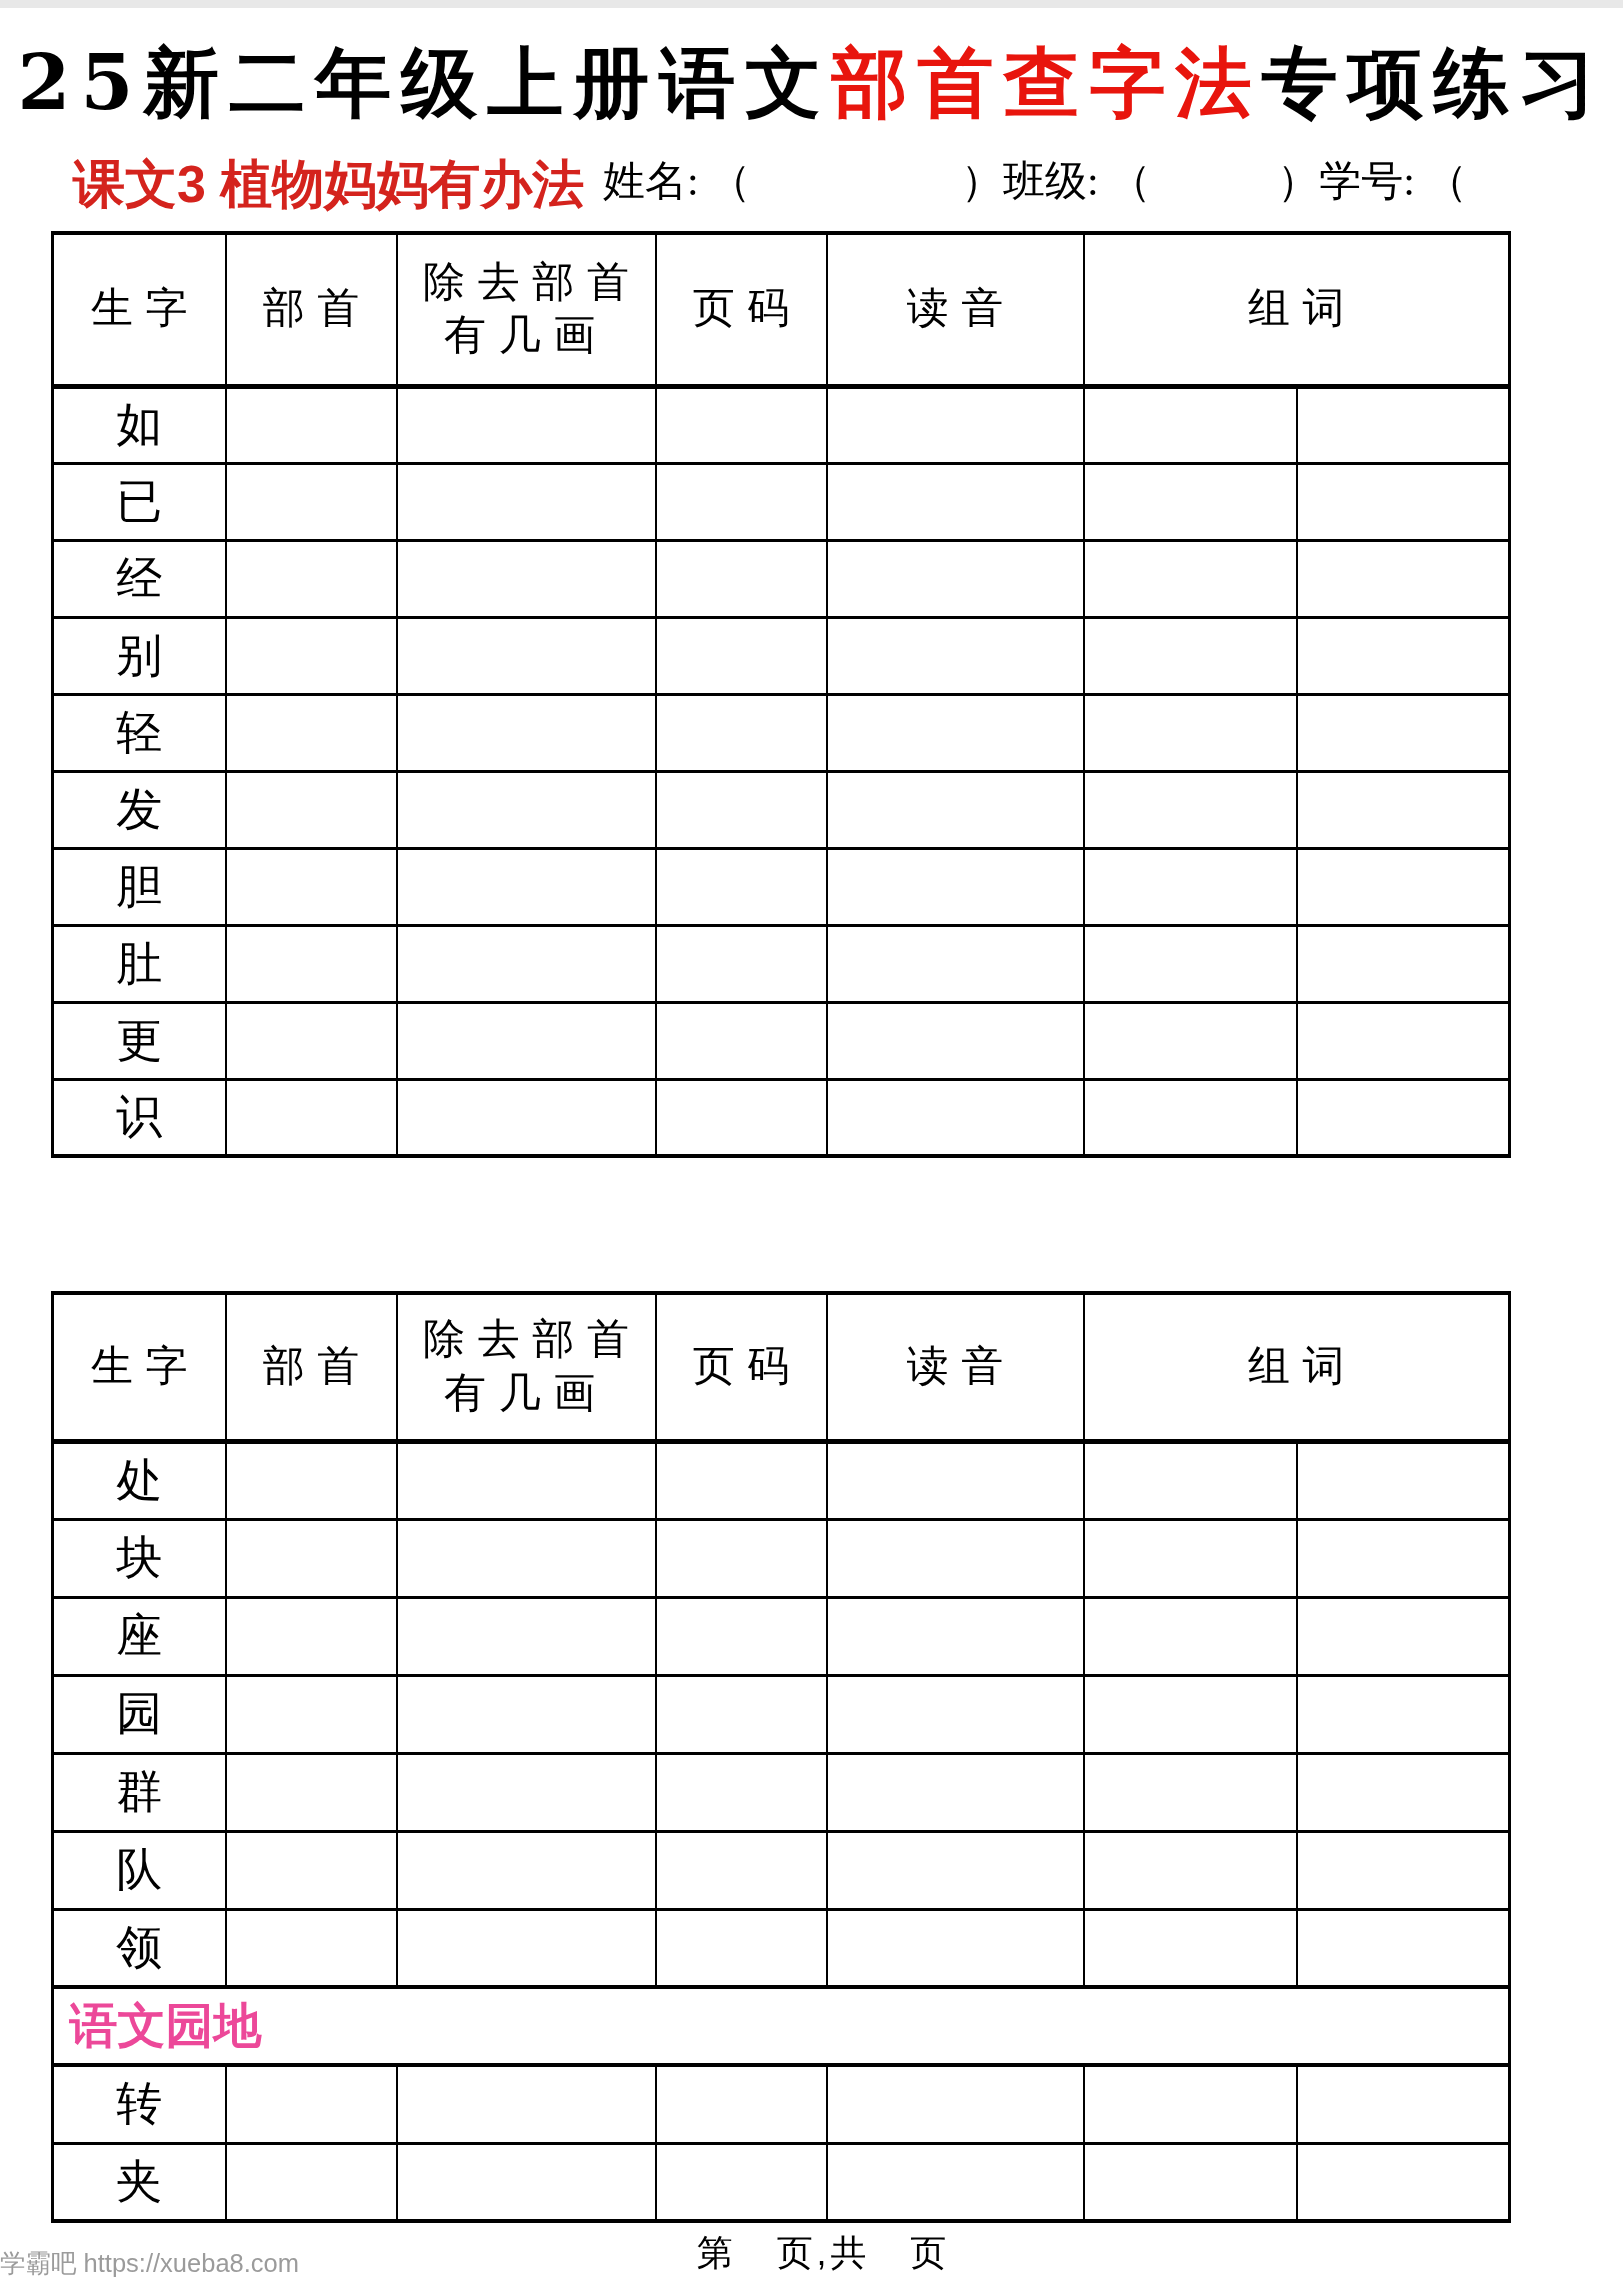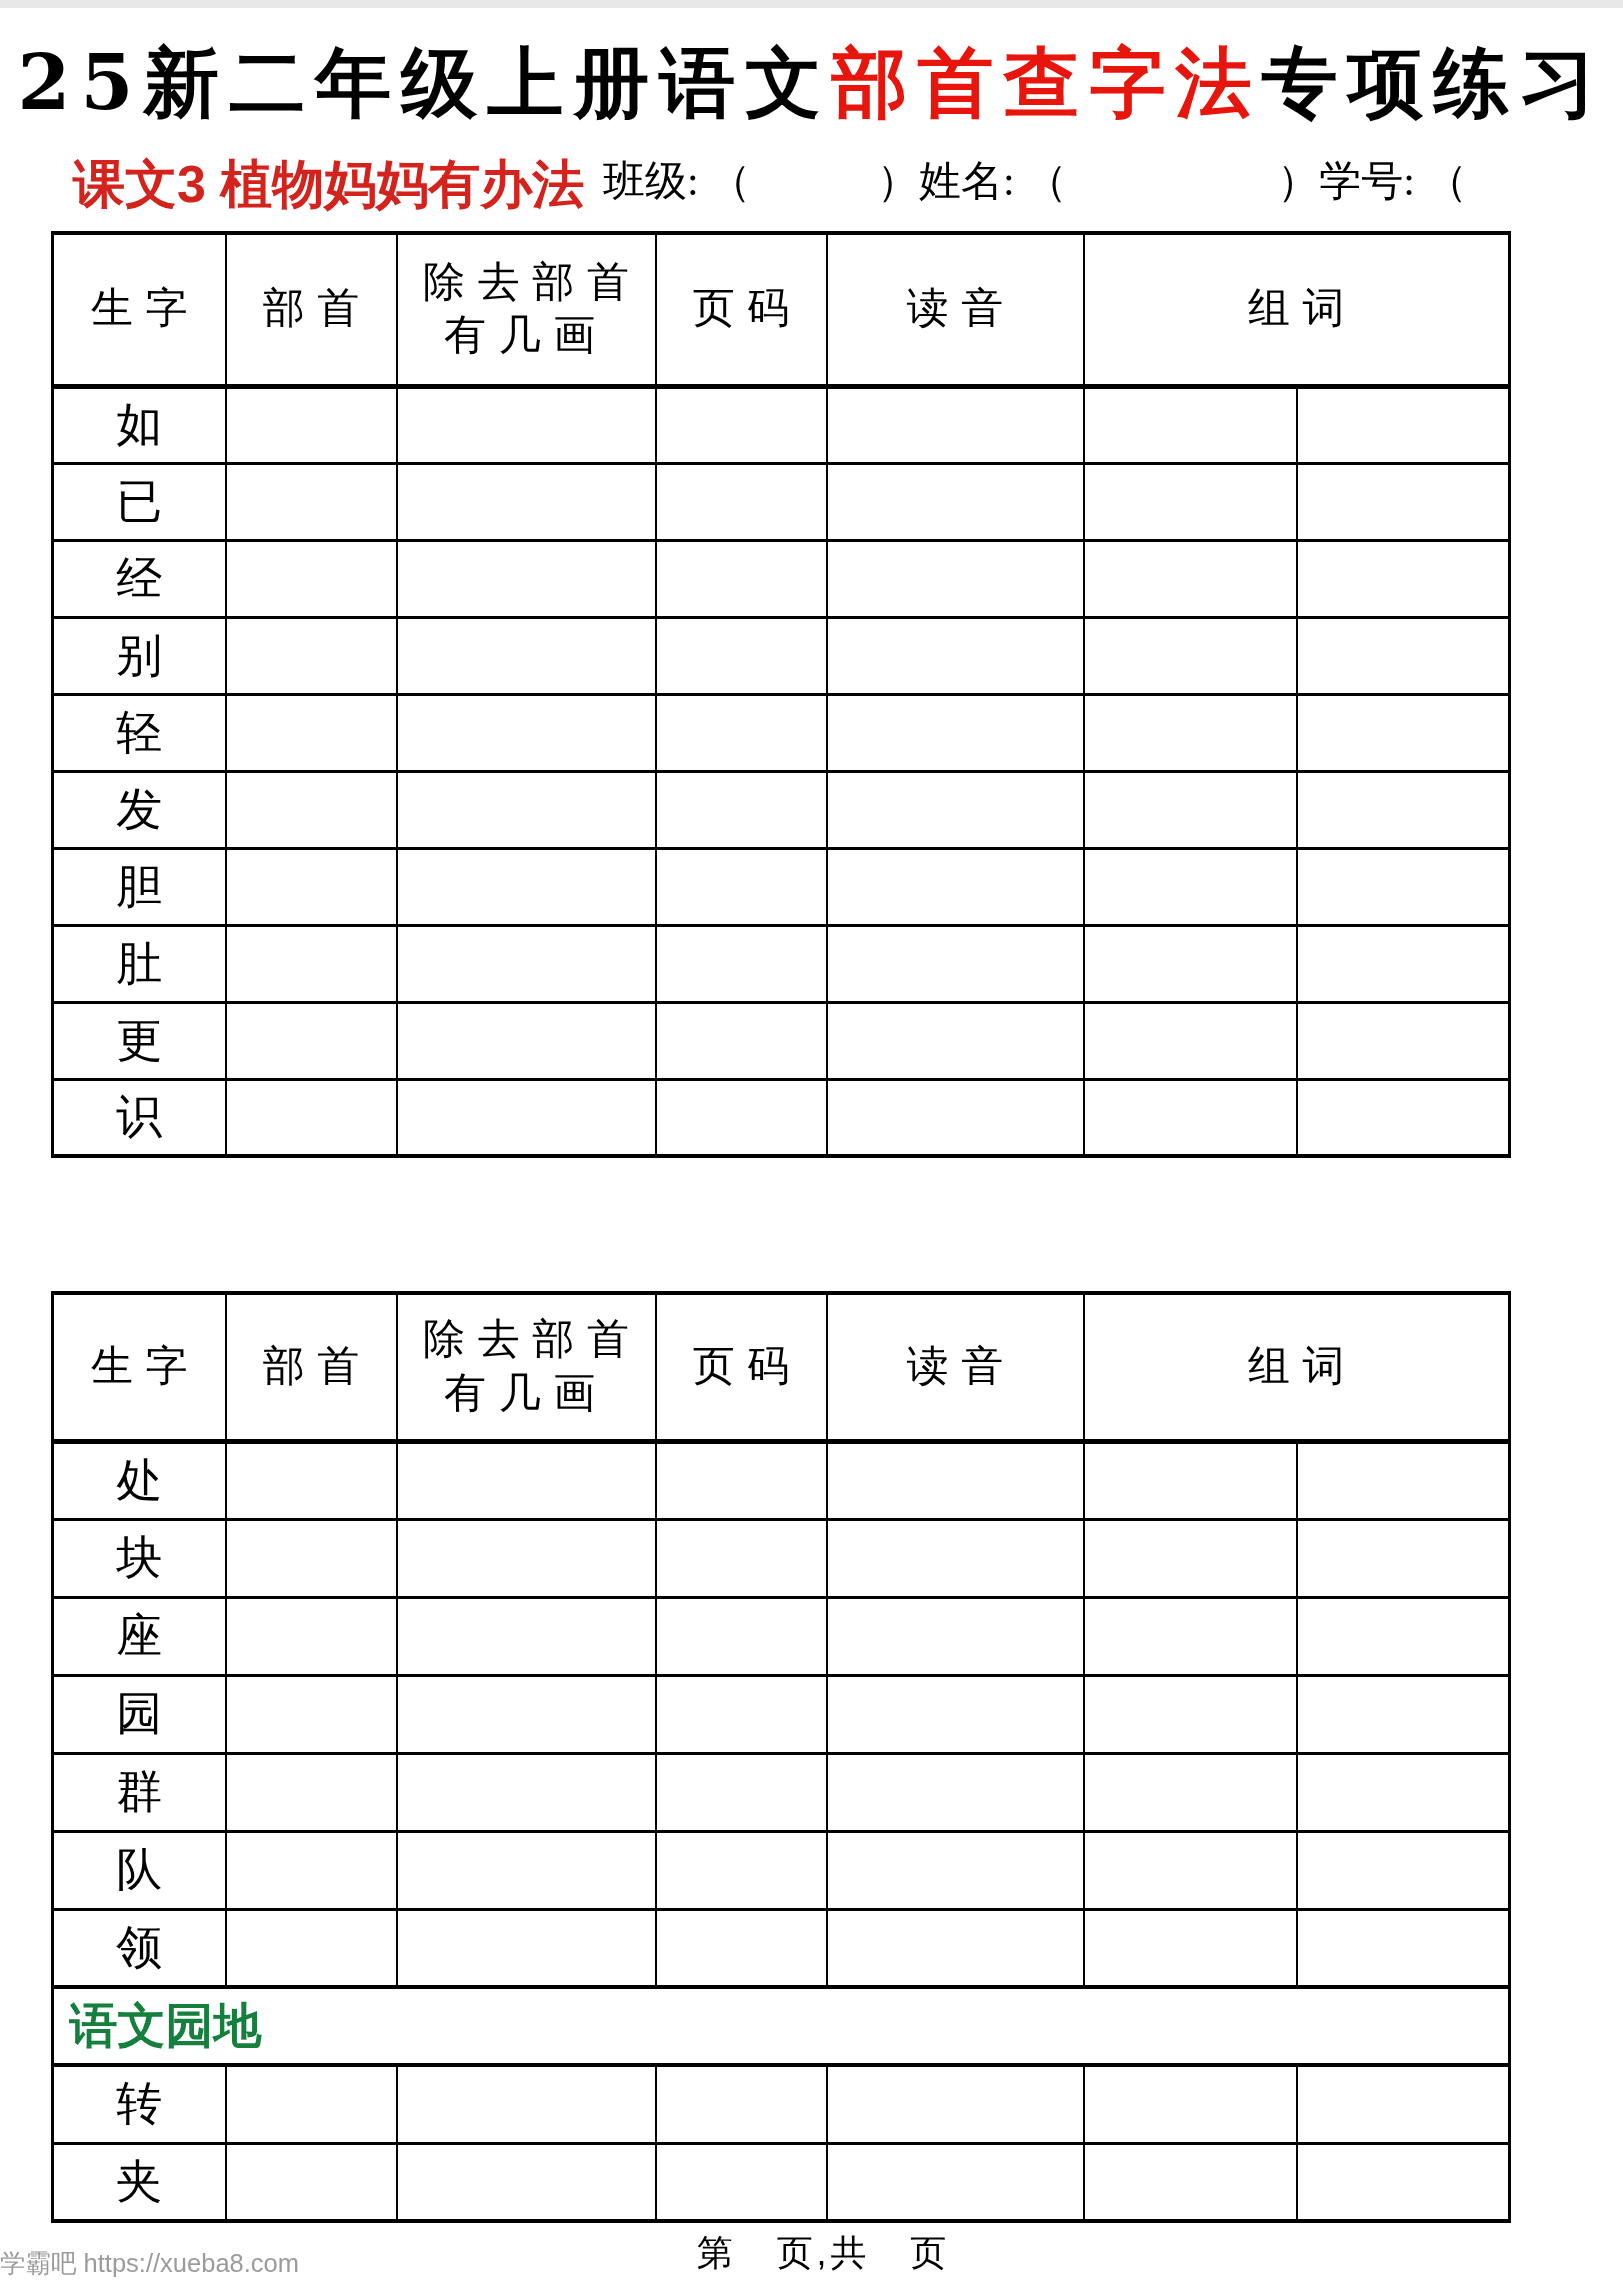--- a/index.html
+++ b/index.html
@@ -69,22 +69,22 @@
 
 <div class="page">
 
   <div class="main-title">
     <span>25新二年级上册语文</span><span style="color: rgb(232, 21, 13);">部首查字法</span><span>专项练习</span>
   </div>
 
   <div class="sub-row">
     <div class="section-heading" style="color: rgb(212, 35, 29);">课文3 植物妈妈有办法</div>
     <div class="info-fields">
+      <span>姓名: （　　　　　）</span>
       <span>班级: （　　　）</span>
-      <span>姓名: （　　　　　）</span>
       <span>学号: （　　　　）</span>
     </div>
   </div>
 
   <table class="sheet t1">
     <colgroup>
       <col style="width:173px">
         <col style="width:171px">
         <col style="width:259px">
       <col style="width:171px">
@@ -275,21 +275,21 @@
         <tr>
           <td class="char">领</td>
           <td></td>
           <td></td>
           <td></td>
           <td></td>
           <td></td>
           <td></td>
         </tr>
         <tr>
-          <td colspan="7" class="divider" style="color: #15803d;">语文园地</td>
+          <td colspan="7" class="divider" style="color: #ec4899;">语文园地</td>
         </tr>
         <tr>
           <td class="char">转</td>
           <td></td>
           <td></td>
           <td></td>
           <td></td>
           <td></td>
           <td></td>
         </tr>

